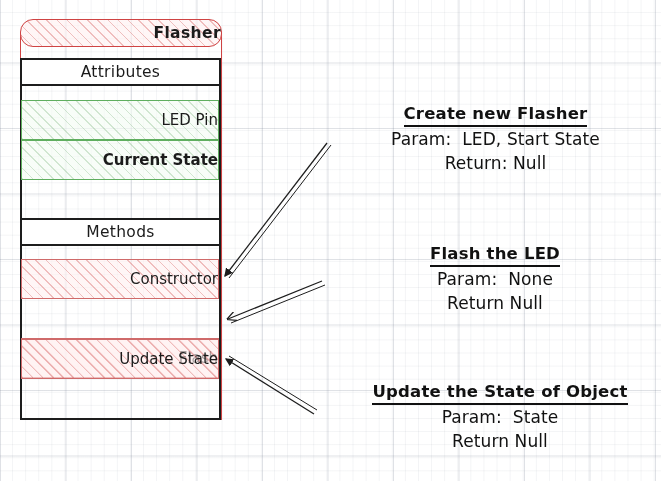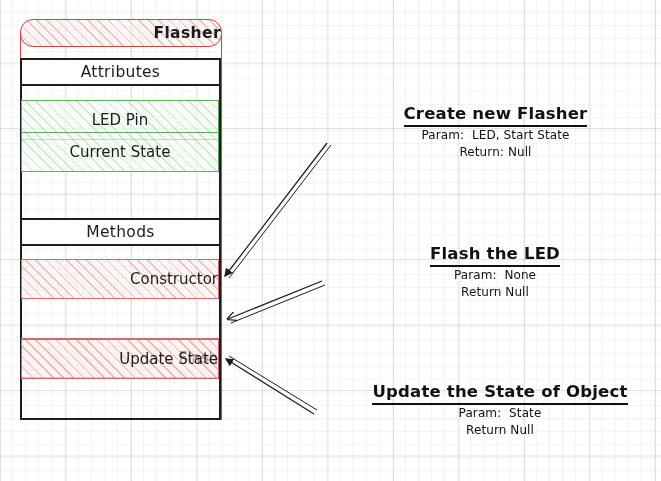--- a/index.html
+++ b/index.html
@@ -38,20 +38,21 @@
     background-image:repeating-linear-gradient(45deg,
        rgba(205,60,60,0.30) 0px, rgba(205,60,60,0.30) 1.1px,
        rgba(255,255,255,0) 1.1px, rgba(255,255,255,0) 7.2px);
     justify-content:flex-end;
   }
   .hatch-green{
     background-color:rgba(244,251,244,0.62);
     background-image:repeating-linear-gradient(45deg,
        rgba(70,150,70,0.22) 0px, rgba(70,150,70,0.22) 1.1px,
        rgba(255,255,255,0) 1.1px, rgba(255,255,255,0) 7.2px);
+    justify-content:flex-end;
   }
 
   .title-box{
     left:20px;top:19px;width:202px;height:28px;
     border:1.6px solid #cf4343;
     border-radius:13px;
     font-size:15.5px;font-weight:700;letter-spacing:0.4px;
   }
   .outer-red{
     position:absolute;left:20px;top:33px;width:202px;height:387px;
@@ -73,21 +74,21 @@
   }
   .sec-attributes{left:20px;top:58px;width:201px;height:28px;}
   .sec-methods{left:20px;top:218px;width:201px;height:28px;}
 
   .attr-row{
     left:21px;width:198px;height:40px;
     border:1.3px solid #5fae5f;
     font-size:15px;
   }
   .attr-0{top:100px;}
-  .attr-1{top:132px;}
+  .attr-1{top:140px;font-weight:bold;}
 
   .meth-row{
     left:21px;width:198px;height:40px;
     border:1.3px solid #cf6a6a;
     font-size:15px;
   }
   .meth-0{top:259px;}
   .meth-1{top:299px;margin-top:39px;}
   .meth-2{top:339px;}
 
@@ -100,21 +101,21 @@
   }
   .note .hd{
     font-size:16.5px;font-weight:700;
     display:inline-block;
     border-bottom:2.2px solid #111111;
     padding-bottom:0px;
     line-height:1.25;
     letter-spacing:0.2px;
   }
   .note .ln{
-    font-size:12px;font-weight:400;
+    font-size:17px;font-weight:400;
     line-height:1.42;
     letter-spacing:0.1px;
     white-space:pre;
   }
   .note-0{left:330px;top:104px;width:331px;}
   .note-1{left:350px;top:244px;width:290px;}
   .note-2{left:340px;top:382px;width:320px;}
 
   svg.arrows{position:absolute;left:0;top:0;overflow:visible;}
 </style>

